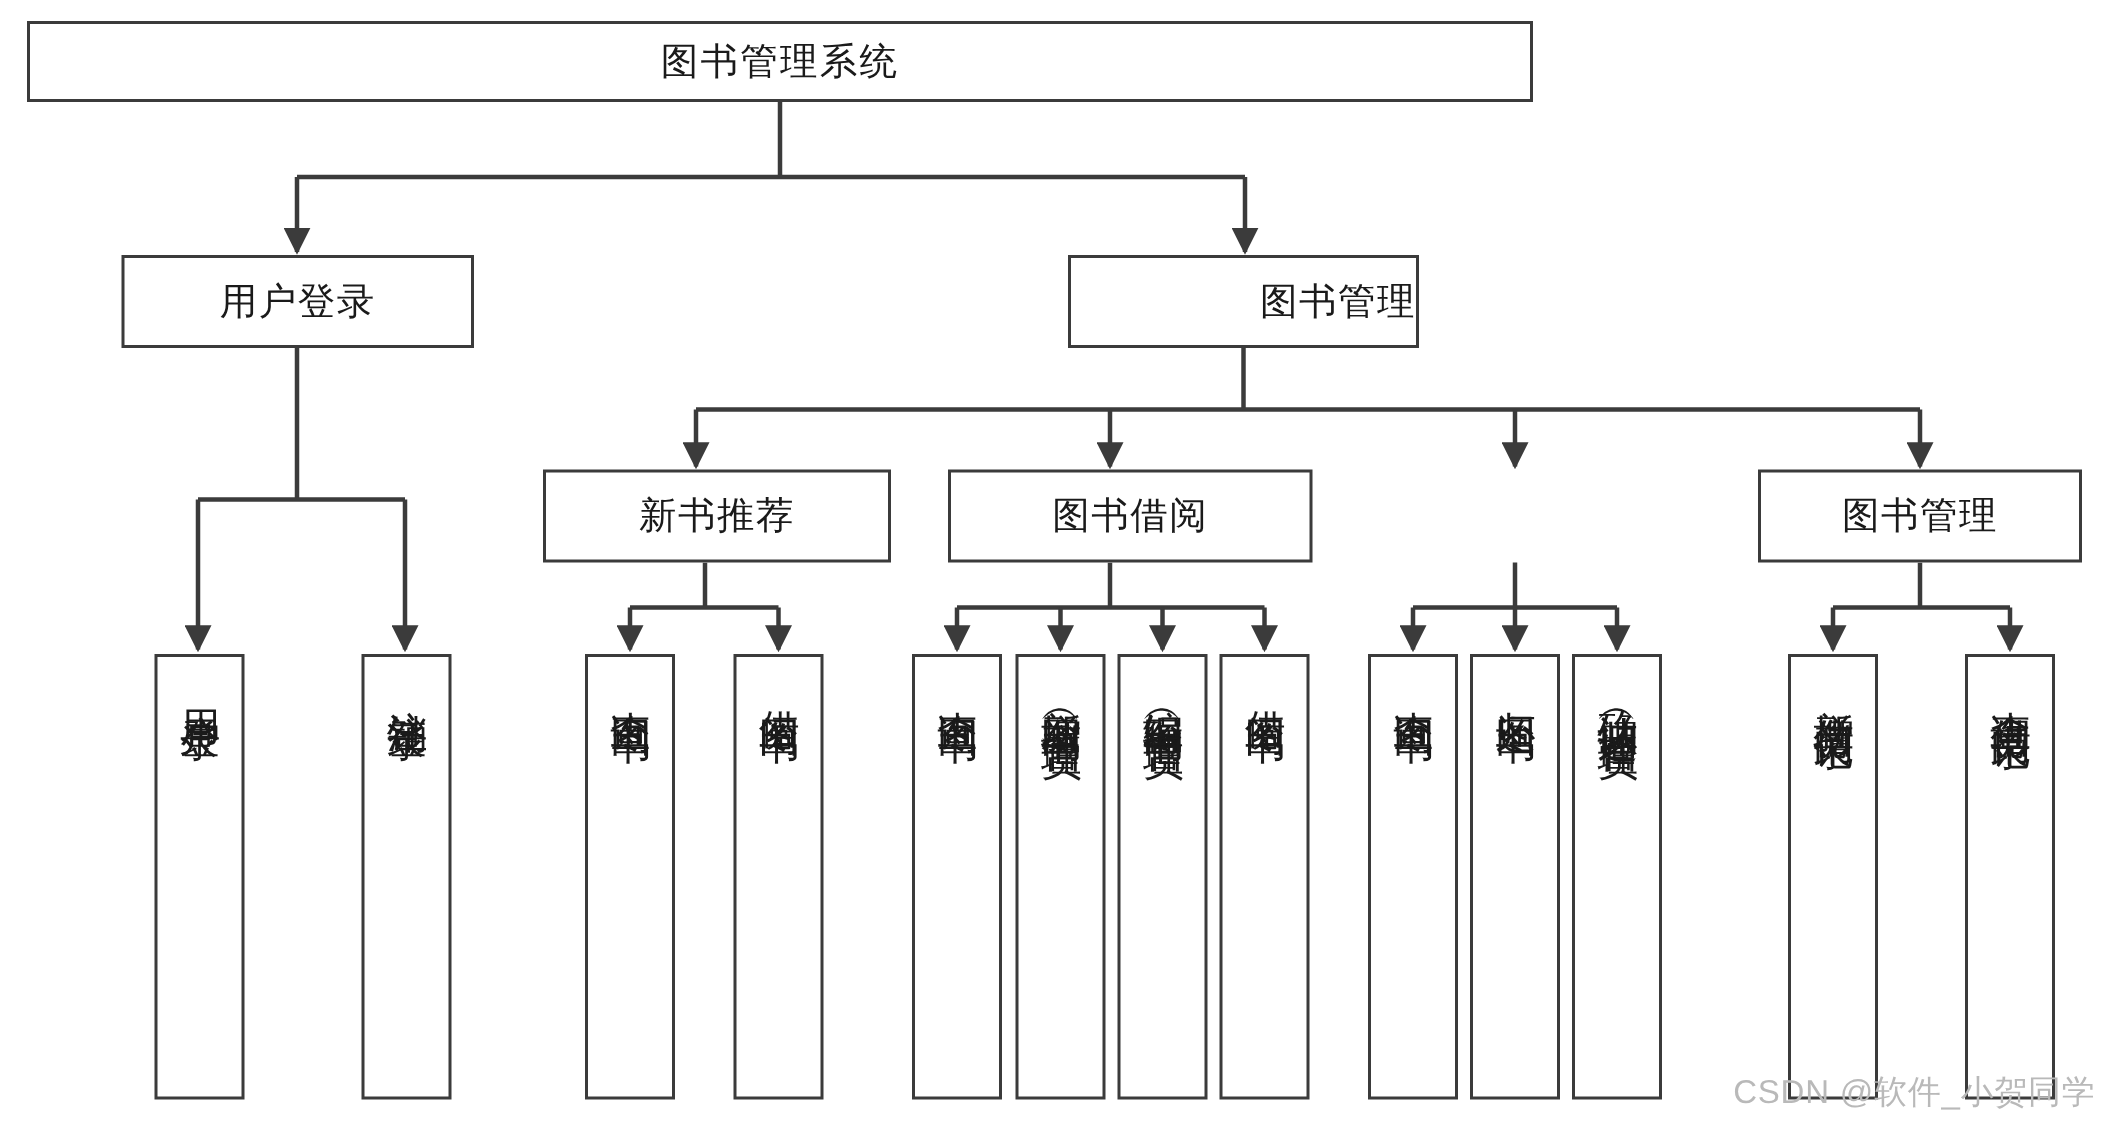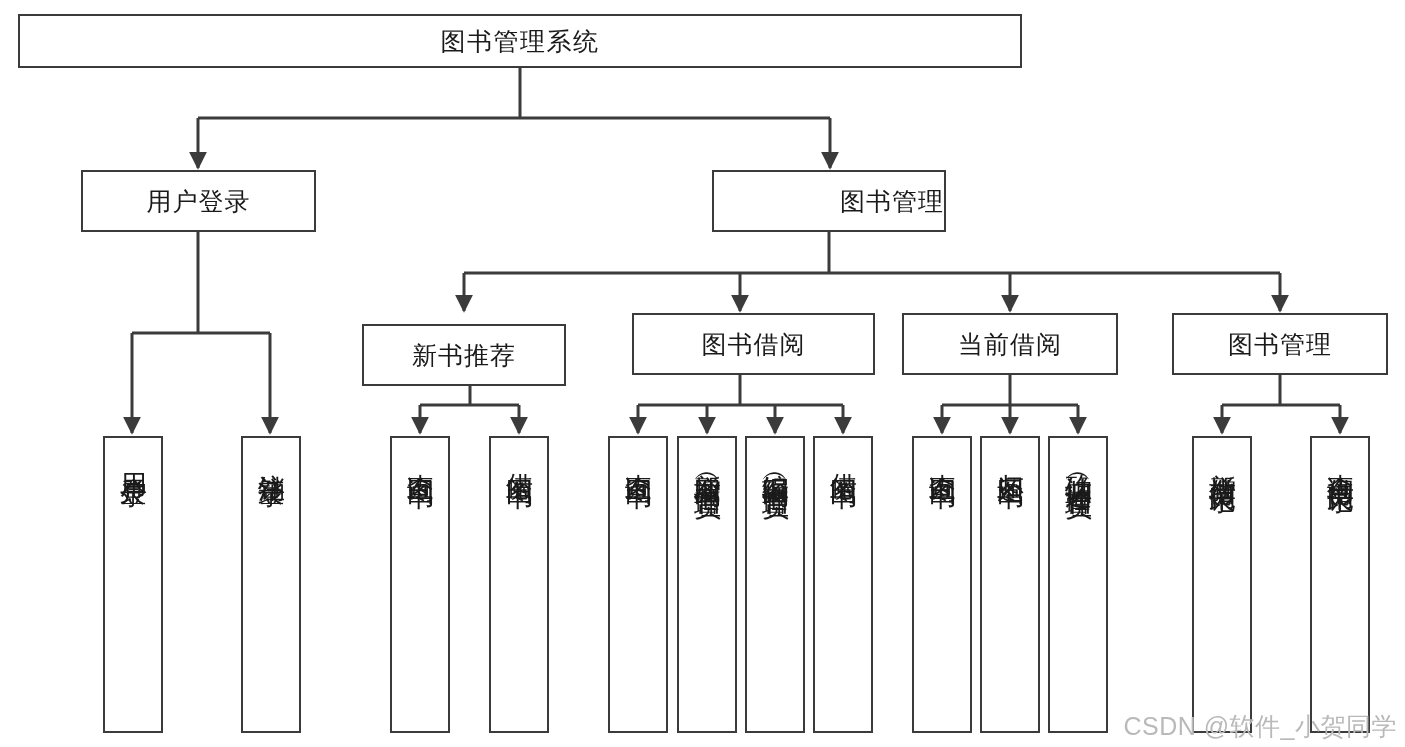--- a/index.html
+++ b/index.html
@@ -42,21 +42,21 @@
     writing-mode:vertical-rl;
     text-orientation:upright;
     font-size:27px;
     letter-spacing:3px;
     line-height:1.0;
     -webkit-text-orientation:upright;
   }
   .watermark{
     position:absolute;
     right:8px;bottom:4px;
-    font-size:25px;
+    font-size:22px;
     color:#b9b9b9;
     letter-spacing:0.5px;
     white-space:nowrap;
   }
 </style>
 </head>
 <body>
 
 <div id="stage">
 
@@ -117,28 +117,25 @@
     <span class="lbl">图书管理系统</span>
   </div>
 
   <div class="node h" style="left:81px;top:170px;width:235px;height:62px;">
     <span class="lbl">用户登录</span>
   </div>
   <div class="node h" style="left:712px;top:170px;width:234px;height:62px;justify-content:flex-end;">
     <span class="lbl">图书管理</span>
   </div>
 
-  <div class="node h" style="left:362px;top:324px;width:204px;height:62px;">
+  <div class="node h" style="left:362px;top:313px;width:232px;height:62px;">
     <span class="lbl">新书推荐</span>
   </div>
   <div class="node h" style="left:632px;top:313px;width:243px;height:62px;">
     <span class="lbl">图书借阅</span>
-  </div>
-  <div class="node h" style="left:902px;top:313px;width:216px;height:62px;">
-    <span class="lbl">当前借阅</span>
   </div>
   <div class="node h" style="left:1172px;top:313px;width:216px;height:62px;">
     <span class="lbl">图书管理</span>
   </div>
 
   <div class="node leaf" style="left:103px;top:436px;width:60px;height:297px;">
     <span class="lbl">用户登录</span>
   </div>
   <div class="node leaf" style="left:241px;top:436px;width:60px;height:297px;">
     <span class="lbl">注销登录</span>

